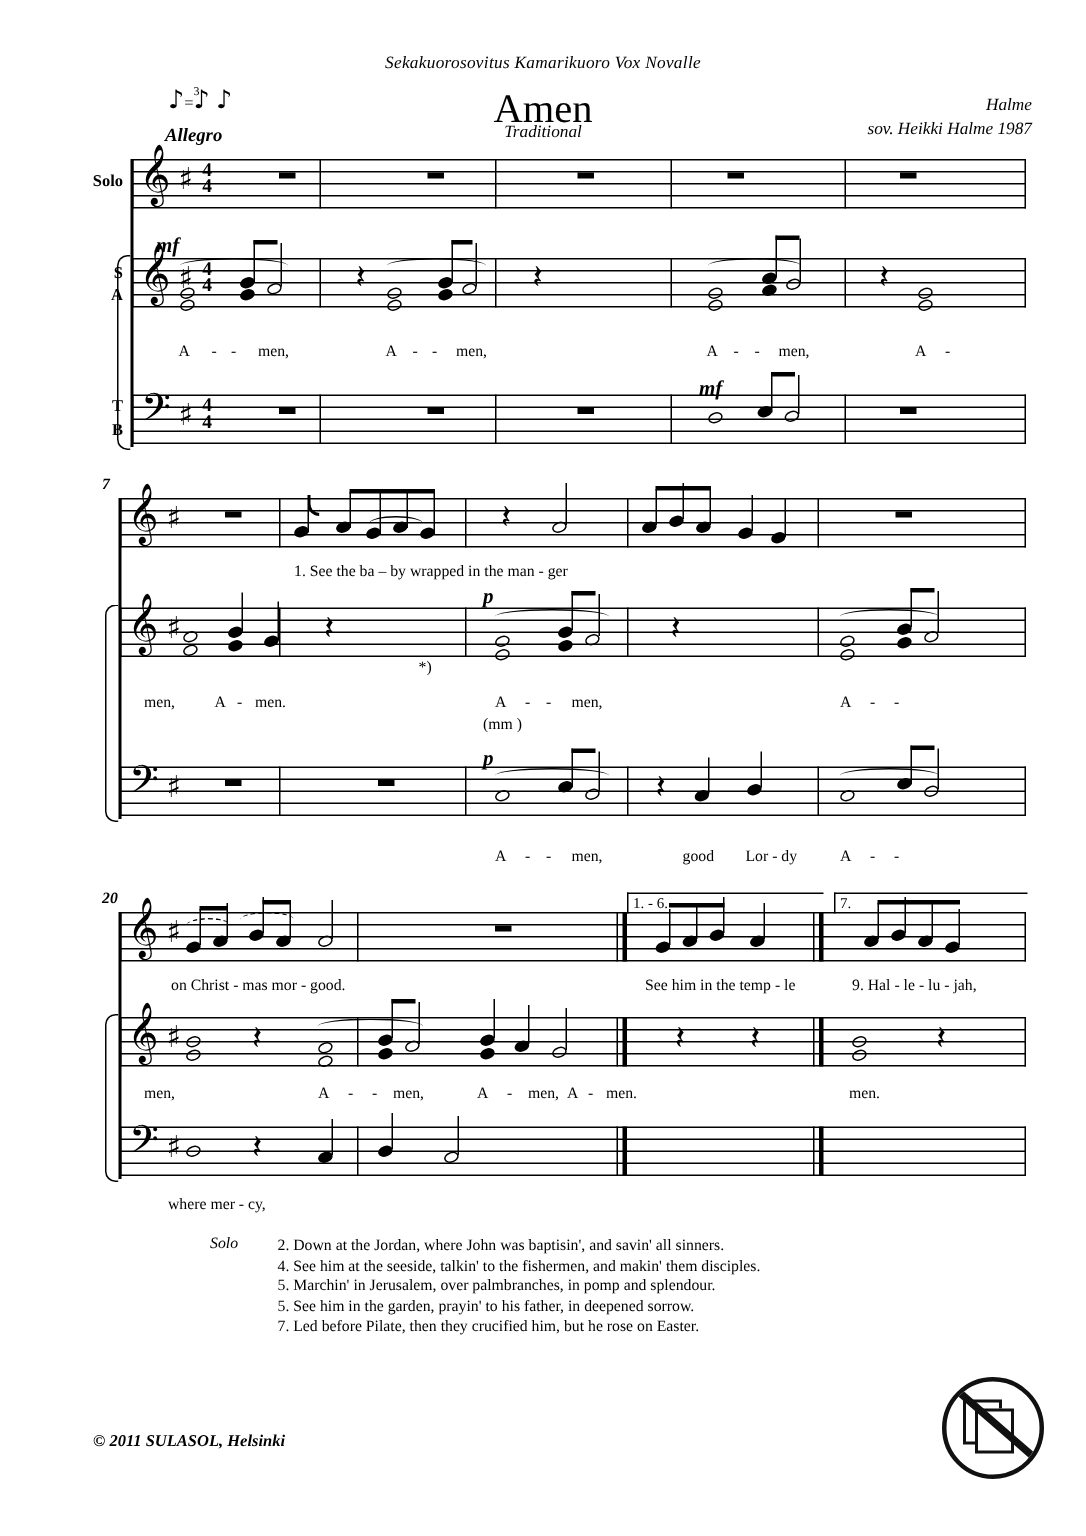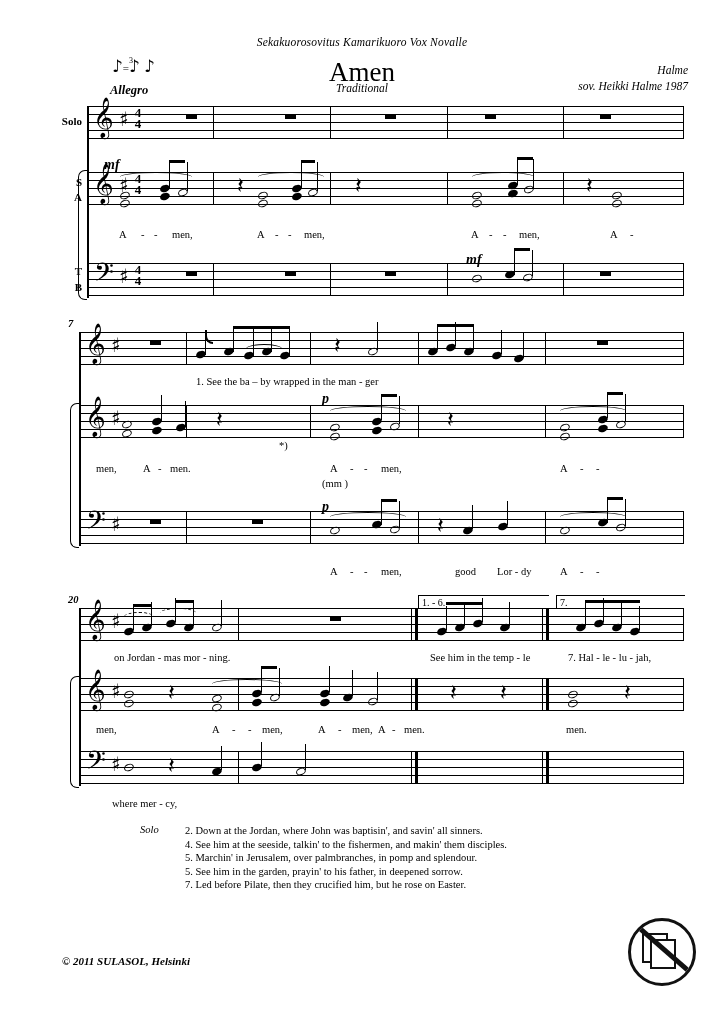--- a/index.html
+++ b/index.html
@@ -637,23 +637,23 @@
   </div>
 
   <div class="barline" style="left:80px; top:608px; height:33px;"></div>
   <div class="barline" style="left:238px; top:608px; height:33px;"></div>
   <div class="barline thick" style="left:415px; top:608px; height:33px;"></div>
   <div class="barline" style="left:411px; top:608px; height:33px;"></div>
   <div class="barline" style="left:542px; top:608px; height:33px;"></div>
   <div class="barline thick" style="left:546px; top:608px; height:33px;"></div>
   <div class="barline" style="left:683px; top:608px; height:33px;"></div>
 
-  <div class="lyr" style="left:114px; top:652px;">on  Jordan - mas    mor - ning.</div>
+  <div class="lyr" style="left:114px; top:652px;">on  Christ - mas    mor - good.</div>
   <div class="lyr" style="left:430px; top:652px;">See him  in the temp - le</div>
-  <div class="lyr" style="left:568px; top:652px;">7. Hal - le - lu - jah,</div>
+  <div class="lyr" style="left:568px; top:652px;">9. Hal - le - lu - jah,</div>
 
   <div class="staff" style="left:80px; top:678px; width:604px; height:33px;">
     <div class="ln" style="top:0px;"></div>
       <div class="ln" style="top:8px;"></div>
       <div class="ln" style="top:16px;"></div>
       <div class="ln" style="top:24px;"></div>
       <div class="ln" style="top:32px;"></div>
   </div>
   <div class="clef" style="left:85px; top:672px;">𝄞</div>
   <div class="keysig" style="left:111px; top:681px;">♯</div>

